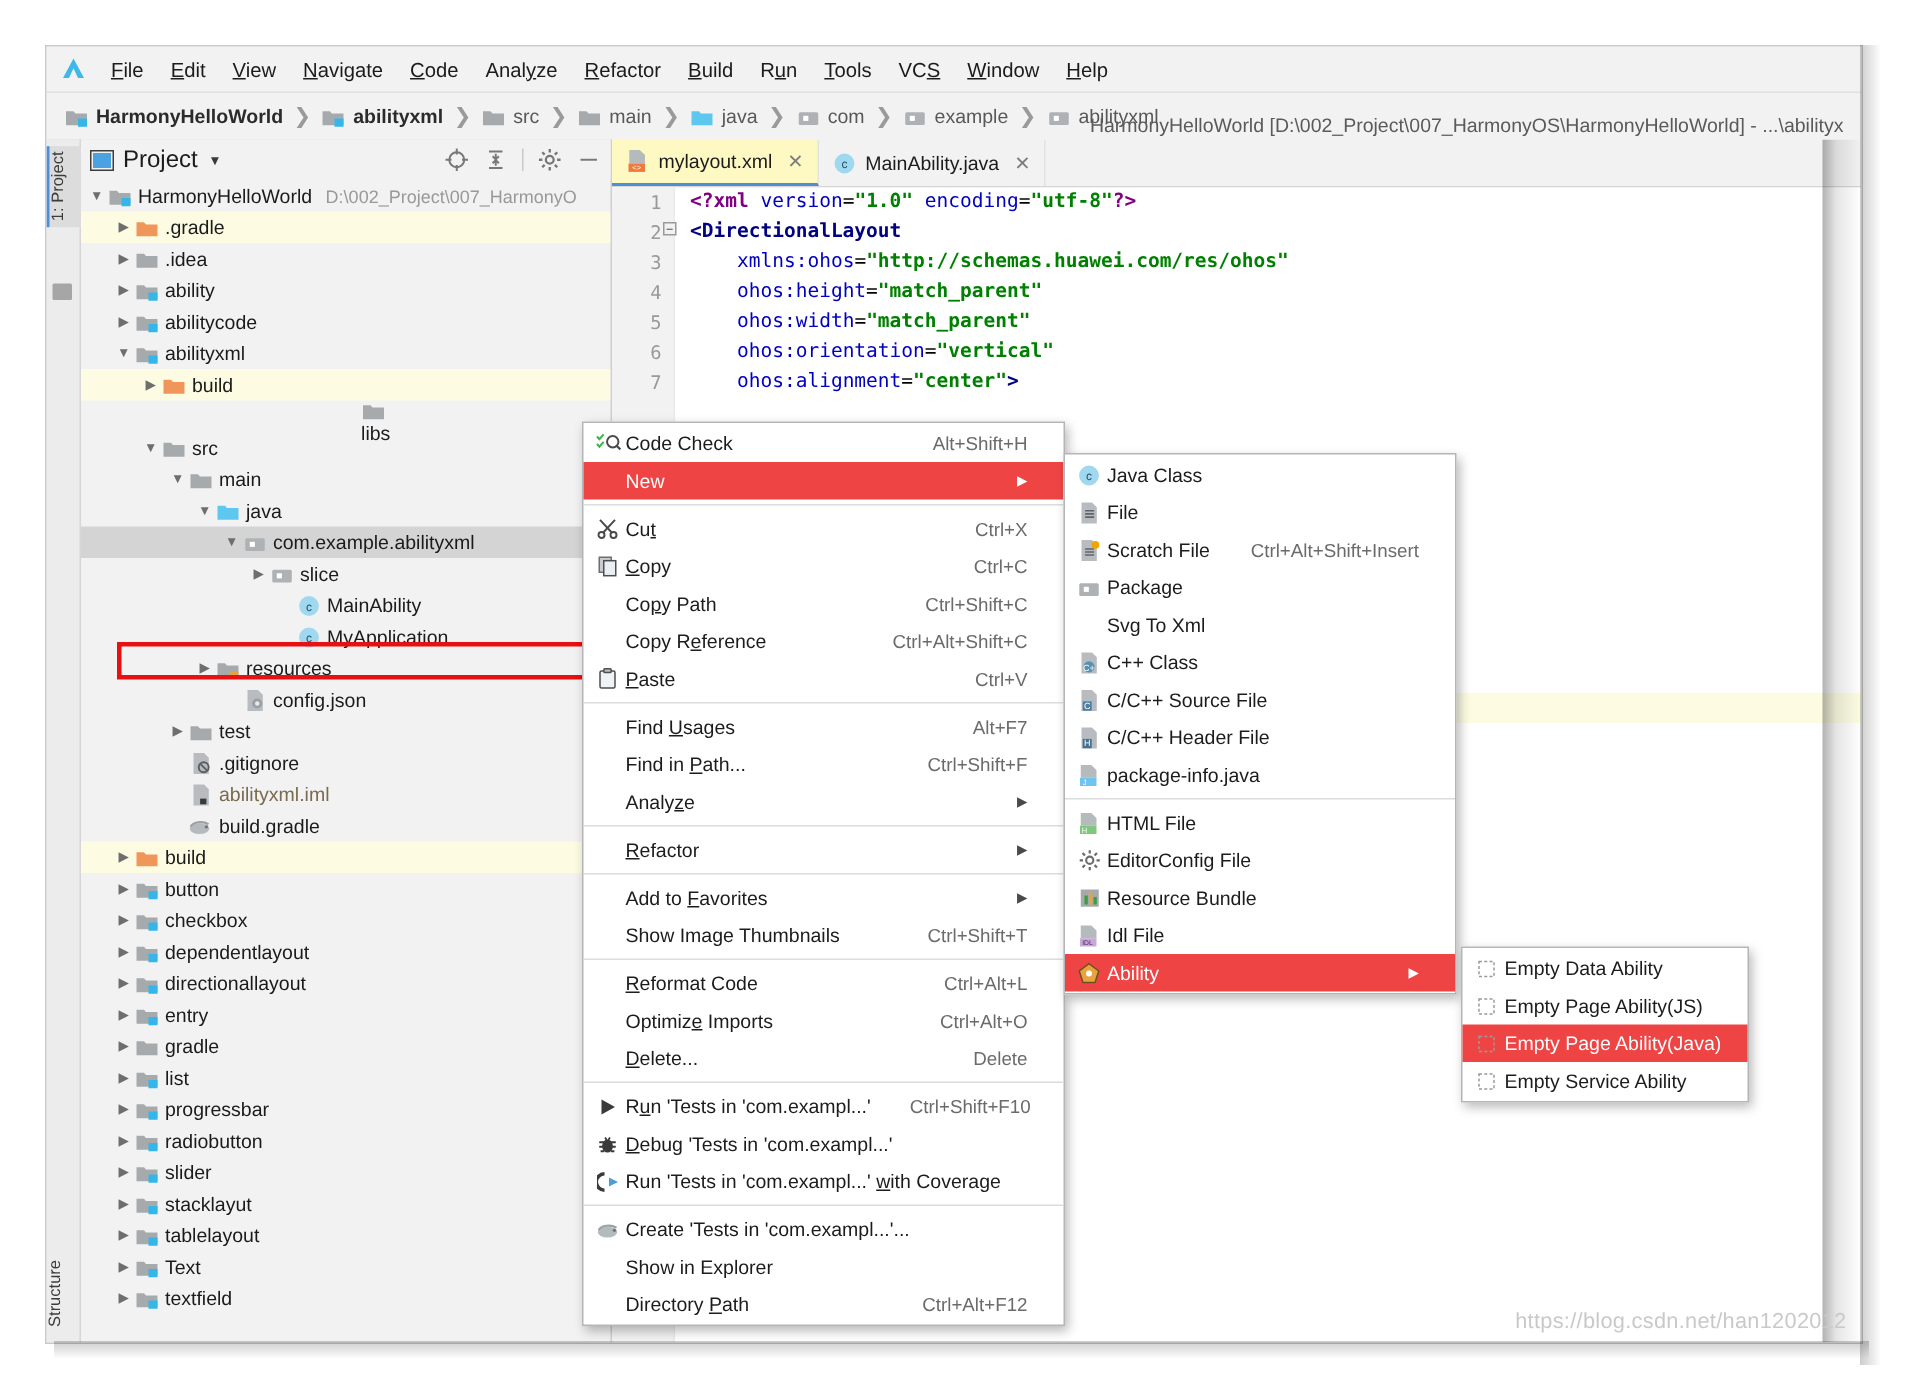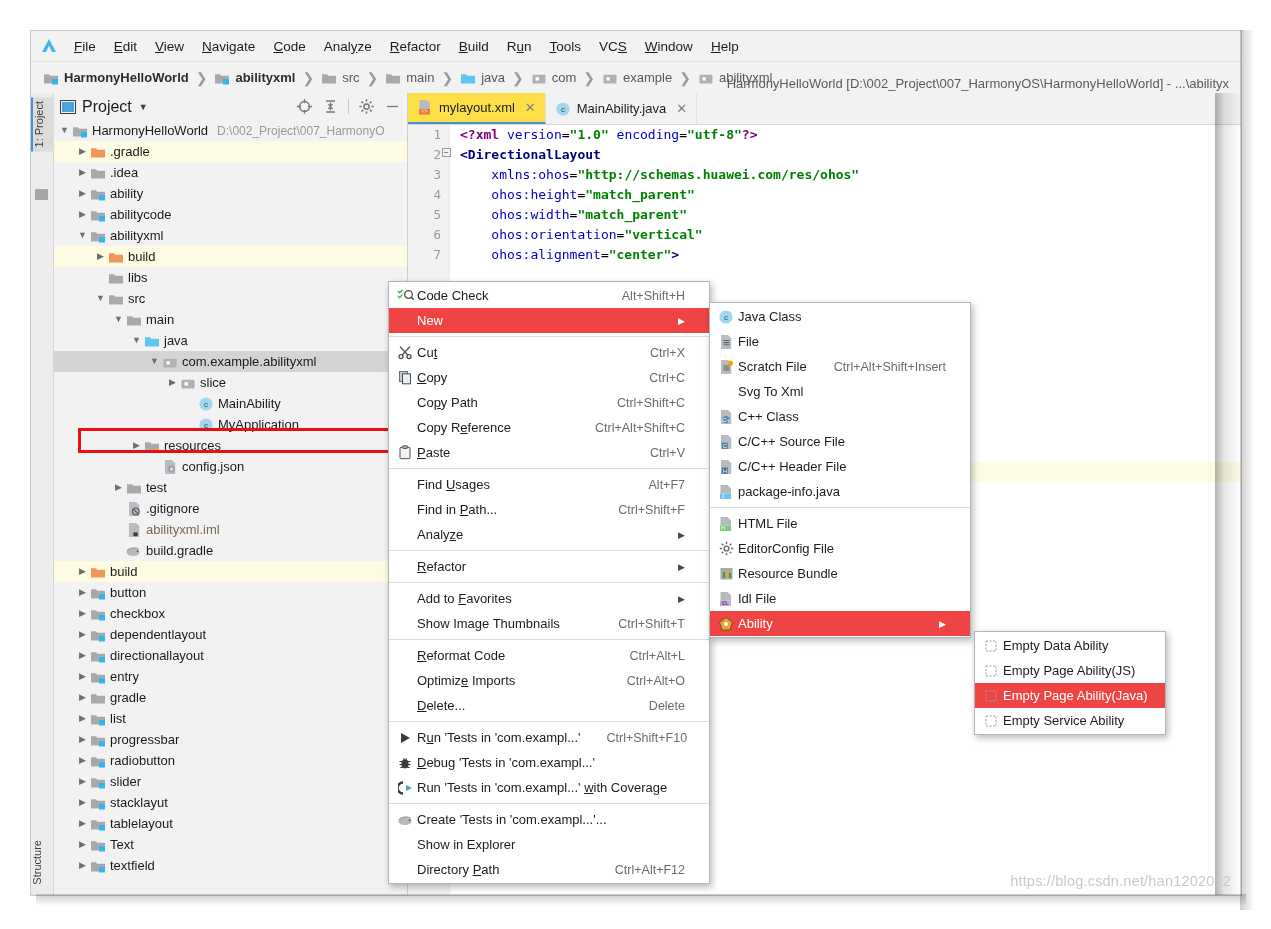--- a/index.html
+++ b/index.html
@@ -94,21 +94,21 @@
     position:absolute;left:24px;top:335px;width:322px;height:25px;
     border:3px solid #e81010;pointer-events:none;box-sizing:border-box;
   }
   
   #editor{flex:1;display:flex;flex-direction:column;background:#ffffff;position:relative;overflow:hidden;}
   #tabs{height:31px;background:#f2f2f2;display:flex;align-items:stretch;flex:0 0 auto;border-bottom:1px solid #d6d6d6;}
   .etab{
     display:flex;align-items:center;padding:0 9px;font-size:13px;color:#1c1c1c;
     border-right:1px solid #e2e2e2;cursor:default;
   }
-  .etab.active{background:#fde047;border-bottom:2px solid #4a90d9;}
+  .etab.active{background:#fef9c3;border-bottom:2px solid #4a90d9;}
   .etab .ticon{margin-right:6px;display:flex;}
   .etab .xclose{margin-left:10px;color:#7d7d7d;font-size:13px;}
   #code{flex:1;display:flex;overflow:hidden;background:#ffffff;position:relative;}
   #gutter{
     width:42px;flex:0 0 auto;background:#f2f2f2;text-align:right;
     padding-right:8px;box-sizing:border-box;border-right:1px solid #eaeaea;
     font-family:"DejaVu Sans Mono","Liberation Mono",monospace;font-size:12.5px;color:#999;
   }
   .gl{height:20px;line-height:20px;}
   #codelines{
@@ -366,21 +366,21 @@
           </div>
           <div class="row hl" style="padding-left: 40px;">
             <span class="arrow">▶</span>
             <span class="ficon">
               <svg width="16" height="14" viewBox="0 0 16 14">
                 <path d="M1 3.2h5l1.3 1.5H15v7.8H1z" fill="#f0965a"></path>
               </svg>
             </span>
             <span class="rlbl">build</span>
           </div>
-          <div class="row" style="padding-left: 40px;">
+          <div class="row" style="padding-left: 40px; flex-direction: column;">
             <span class="arrow none"></span>
             <span class="ficon">
               <svg width="16" height="14" viewBox="0 0 16 14">
                 <path d="M1 3.2h5l1.3 1.5H15v7.8H1z" fill="#a6aaad"></path>
               </svg>
             </span>
             <span class="rlbl">libs</span>
           </div>
           <div class="row" style="padding-left: 40px;">
             <span class="arrow">▼</span>
@@ -895,20 +895,29 @@
           <svg width="14" height="16" viewBox="0 0 14 16">
             <path d="M2 1h7l3.2 3.2V15H2z" fill="#b8bcc0"></path>
             <path d="M4.4 7h6M4.4 9h6M4.4 11h6" stroke="#5f6469" stroke-width="1.1"></path>
             <circle cx="11.3" cy="4.2" r="2.6" fill="#f0a500"></circle>
           </svg>
         </span>
         <span class="mlbl">Scratch File</span>
         <span class="msc">Ctrl+Alt+Shift+Insert</span>
       </div>
       <div class="mi">
+        <span class="mic">
+          <svg width="16" height="14" viewBox="0 0 16 14">
+            <rect x="1.5" y="3.8" width="13" height="8.6" rx="1" fill="#aeb2b5"></rect>
+            <rect x="4.5" y="6.2" width="3.4" height="3.4" fill="#ffffff"></rect>
+          </svg>
+        </span>
+        <span class="mlbl">Package</span>
+      </div>
+      <div class="mi">
         <span class="mic"></span>
         <span class="mlbl">Svg To Xml</span>
       </div>
       <div class="mi">
         <span class="mic">
           <svg width="14" height="16" viewBox="0 0 14 16">
             <path d="M2 1h7l3.2 3.2V15H2z" fill="#b8bcc0"></path>
             <circle cx="7" cy="10.6" r="3.7" fill="#5a8fb0"></circle>
             <text x="7" y="13" font-size="6" text-anchor="middle" fill="#fff" font-family="Liberation Sans">C+</text>
           </svg>

